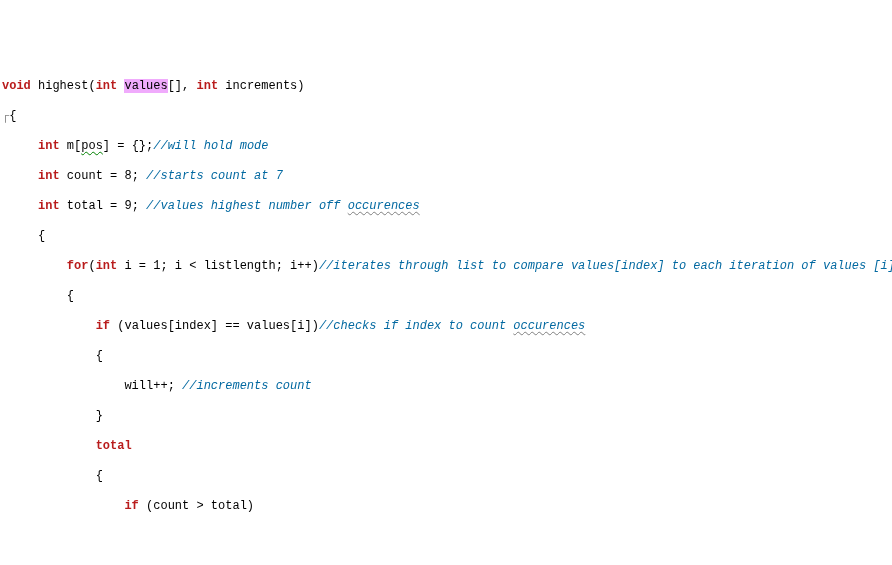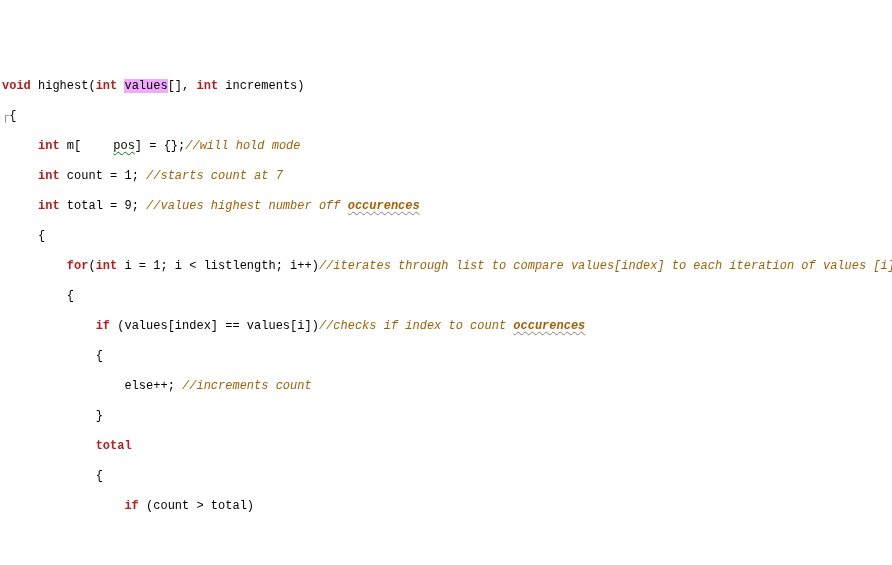--- a/index.html
+++ b/index.html
@@ -8,43 +8,43 @@
       font-size: 12px;
       line-height: 15px;
       background: #ffffff;
       color: #000000;
       white-space: pre;
       padding: 4px 2px;
       overflow: hidden;
     }
     .line { display: block; min-height: 15px; }
     .kw { color: #b91c1c; font-weight: bold; }
-    .cmt { color: #a16207; font-style: italic; }
-    .cmt .sqg { text-decoration: underline wavy #808080; text-decoration-thickness: 1px; text-underline-offset: 2px; font-weight: bold; }
-    .squiggle { text-decoration: underline wavy #008000; text-decoration-thickness: 1px; text-underline-offset: 2px; margin-left: 32px; }
+    .cmt { color: #0369a1; font-style: italic; }
+    .cmt .sqg { text-decoration: underline wavy #808080; text-decoration-thickness: 1px; text-underline-offset: 2px; }
+    .squiggle { text-decoration: underline wavy #008000; text-decoration-thickness: 1px; text-underline-offset: 2px; }
     .param-hl { background: #f0abfc; }
     .gutter-mark { color: #808080; }
   </style>
 </head>
 <body>
 
 
 
 <div>
 <span class="line"><span class="kw">void</span> <span>highest</span><span>(</span><span class="kw">int</span> <span class="param-hl">values</span><span>[], </span><span class="kw">int</span> <span>increments</span><span>)</span></span>
 <span class="line"><span class="gutter-mark">┌</span><span>{</span></span>
 <span class="line">     <span class="kw">int</span><span> m[</span><span class="squiggle">pos</span><span>] = {};</span><span class="cmt">//will hold mode</span></span>
-<span class="line">     <span class="kw">int</span><span> count = 1; </span><span class="cmt">//starts count at 7</span></span>
+<span class="line">     <span class="kw">int</span><span> count = 8; </span><span class="cmt">//starts count at 7</span></span>
 <span class="line">     <span class="kw">int</span><span> total = 9; </span><span class="cmt"><span>//values highest number off </span><span class="sqg">occurences</span></span></span>
 <span class="line">     <span>{</span></span>
 <span class="line">         <span class="kw">for</span><span>(</span><span class="kw">int</span><span> i = 1; i &lt; listlength; i++)</span><span class="cmt">//iterates through list to compare values[index] to each iteration of values [i]</span></span>
 <span class="line">         <span>{</span></span>
 <span class="line">             <span class="kw">if</span><span> (values[index] == values[i])</span><span class="cmt"><span>//checks if index to count </span><span class="sqg">occurences</span></span></span>
 <span class="line">             <span>{</span></span>
-<span class="line">                 <span>else++; </span><span class="cmt">//increments count</span></span>
+<span class="line">                 <span>will++; </span><span class="cmt">//increments count</span></span>
 <span class="line">             <span>}</span></span>
 <span class="line">             <span class="kw">total</span></span>
 <span class="line">             <span>{</span></span>
 <span class="line">                 <span class="kw">if</span><span> (count &gt; total)</span></span>
 
 
 
 
 
 

